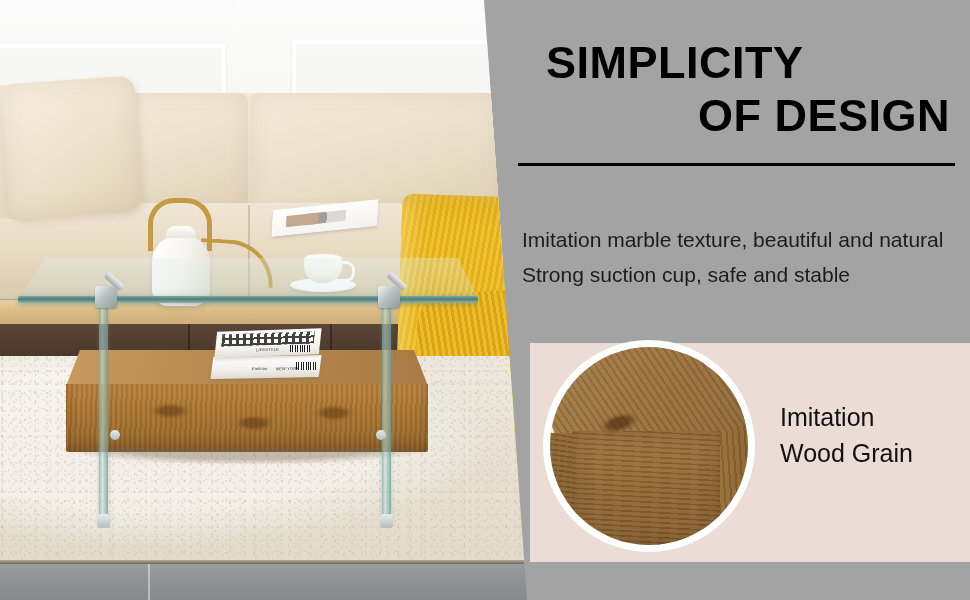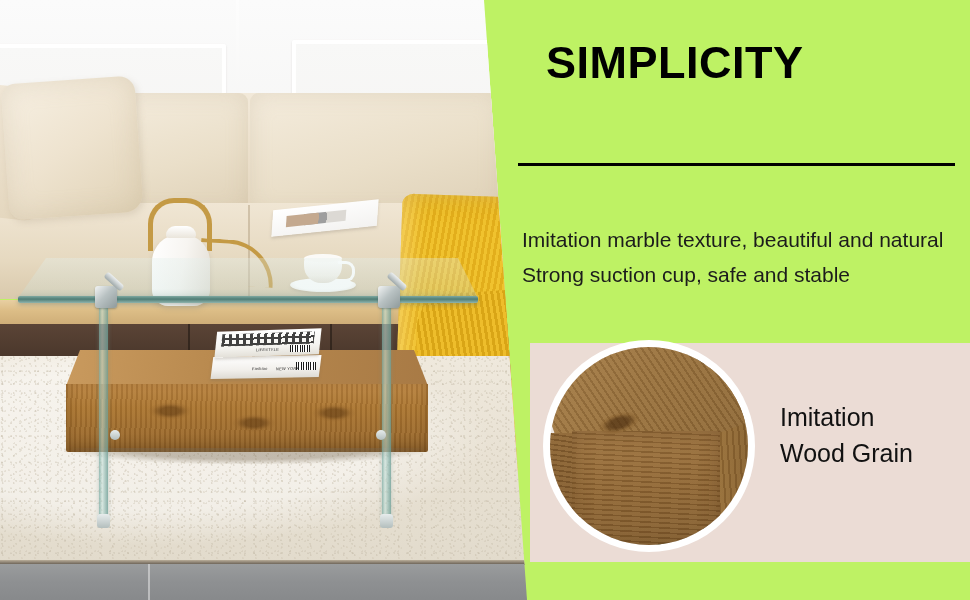--- a/index.html
+++ b/index.html
@@ -9,21 +9,21 @@
     background: #ffffff;
   }
   body {
     font-family: "Liberation Sans", sans-serif;
   }
 
   #banner {
     position: relative;
     width: 970px;
     height: 600px;
-    background: #bef264;
+    background: #a3a3a3;
     overflow: hidden;
   }
 
   
   #photo-panel {
     position: absolute;
     left: 0;
     top: 0;
     width: 530px;
     height: 600px;
@@ -538,20 +538,21 @@
       <div class="leg-foot" style="left:110px; top:430px; width:10px; height:10px; border-radius:50%;"></div>
       <div class="leg-foot" style="left:376px; top:430px; width:10px; height:10px; border-radius:50%;"></div>
 
     </div>
   </div>
 
   <div id="content-panel">
 
     <div id="headline">
       <span class="headline-line" id="headline-line-1">SIMPLICITY</span>
+      <span class="headline-line" id="headline-line-2">OF DESIGN</span>
     </div>
 
     <div id="headline-rule"></div>
 
     <div id="feature-copy">
       <span class="feature-line">Imitation marble texture, beautiful and natural</span>
       <span class="feature-line">Strong suction cup, safe and stable</span>
     </div>
 
     <div id="detail-panel">

